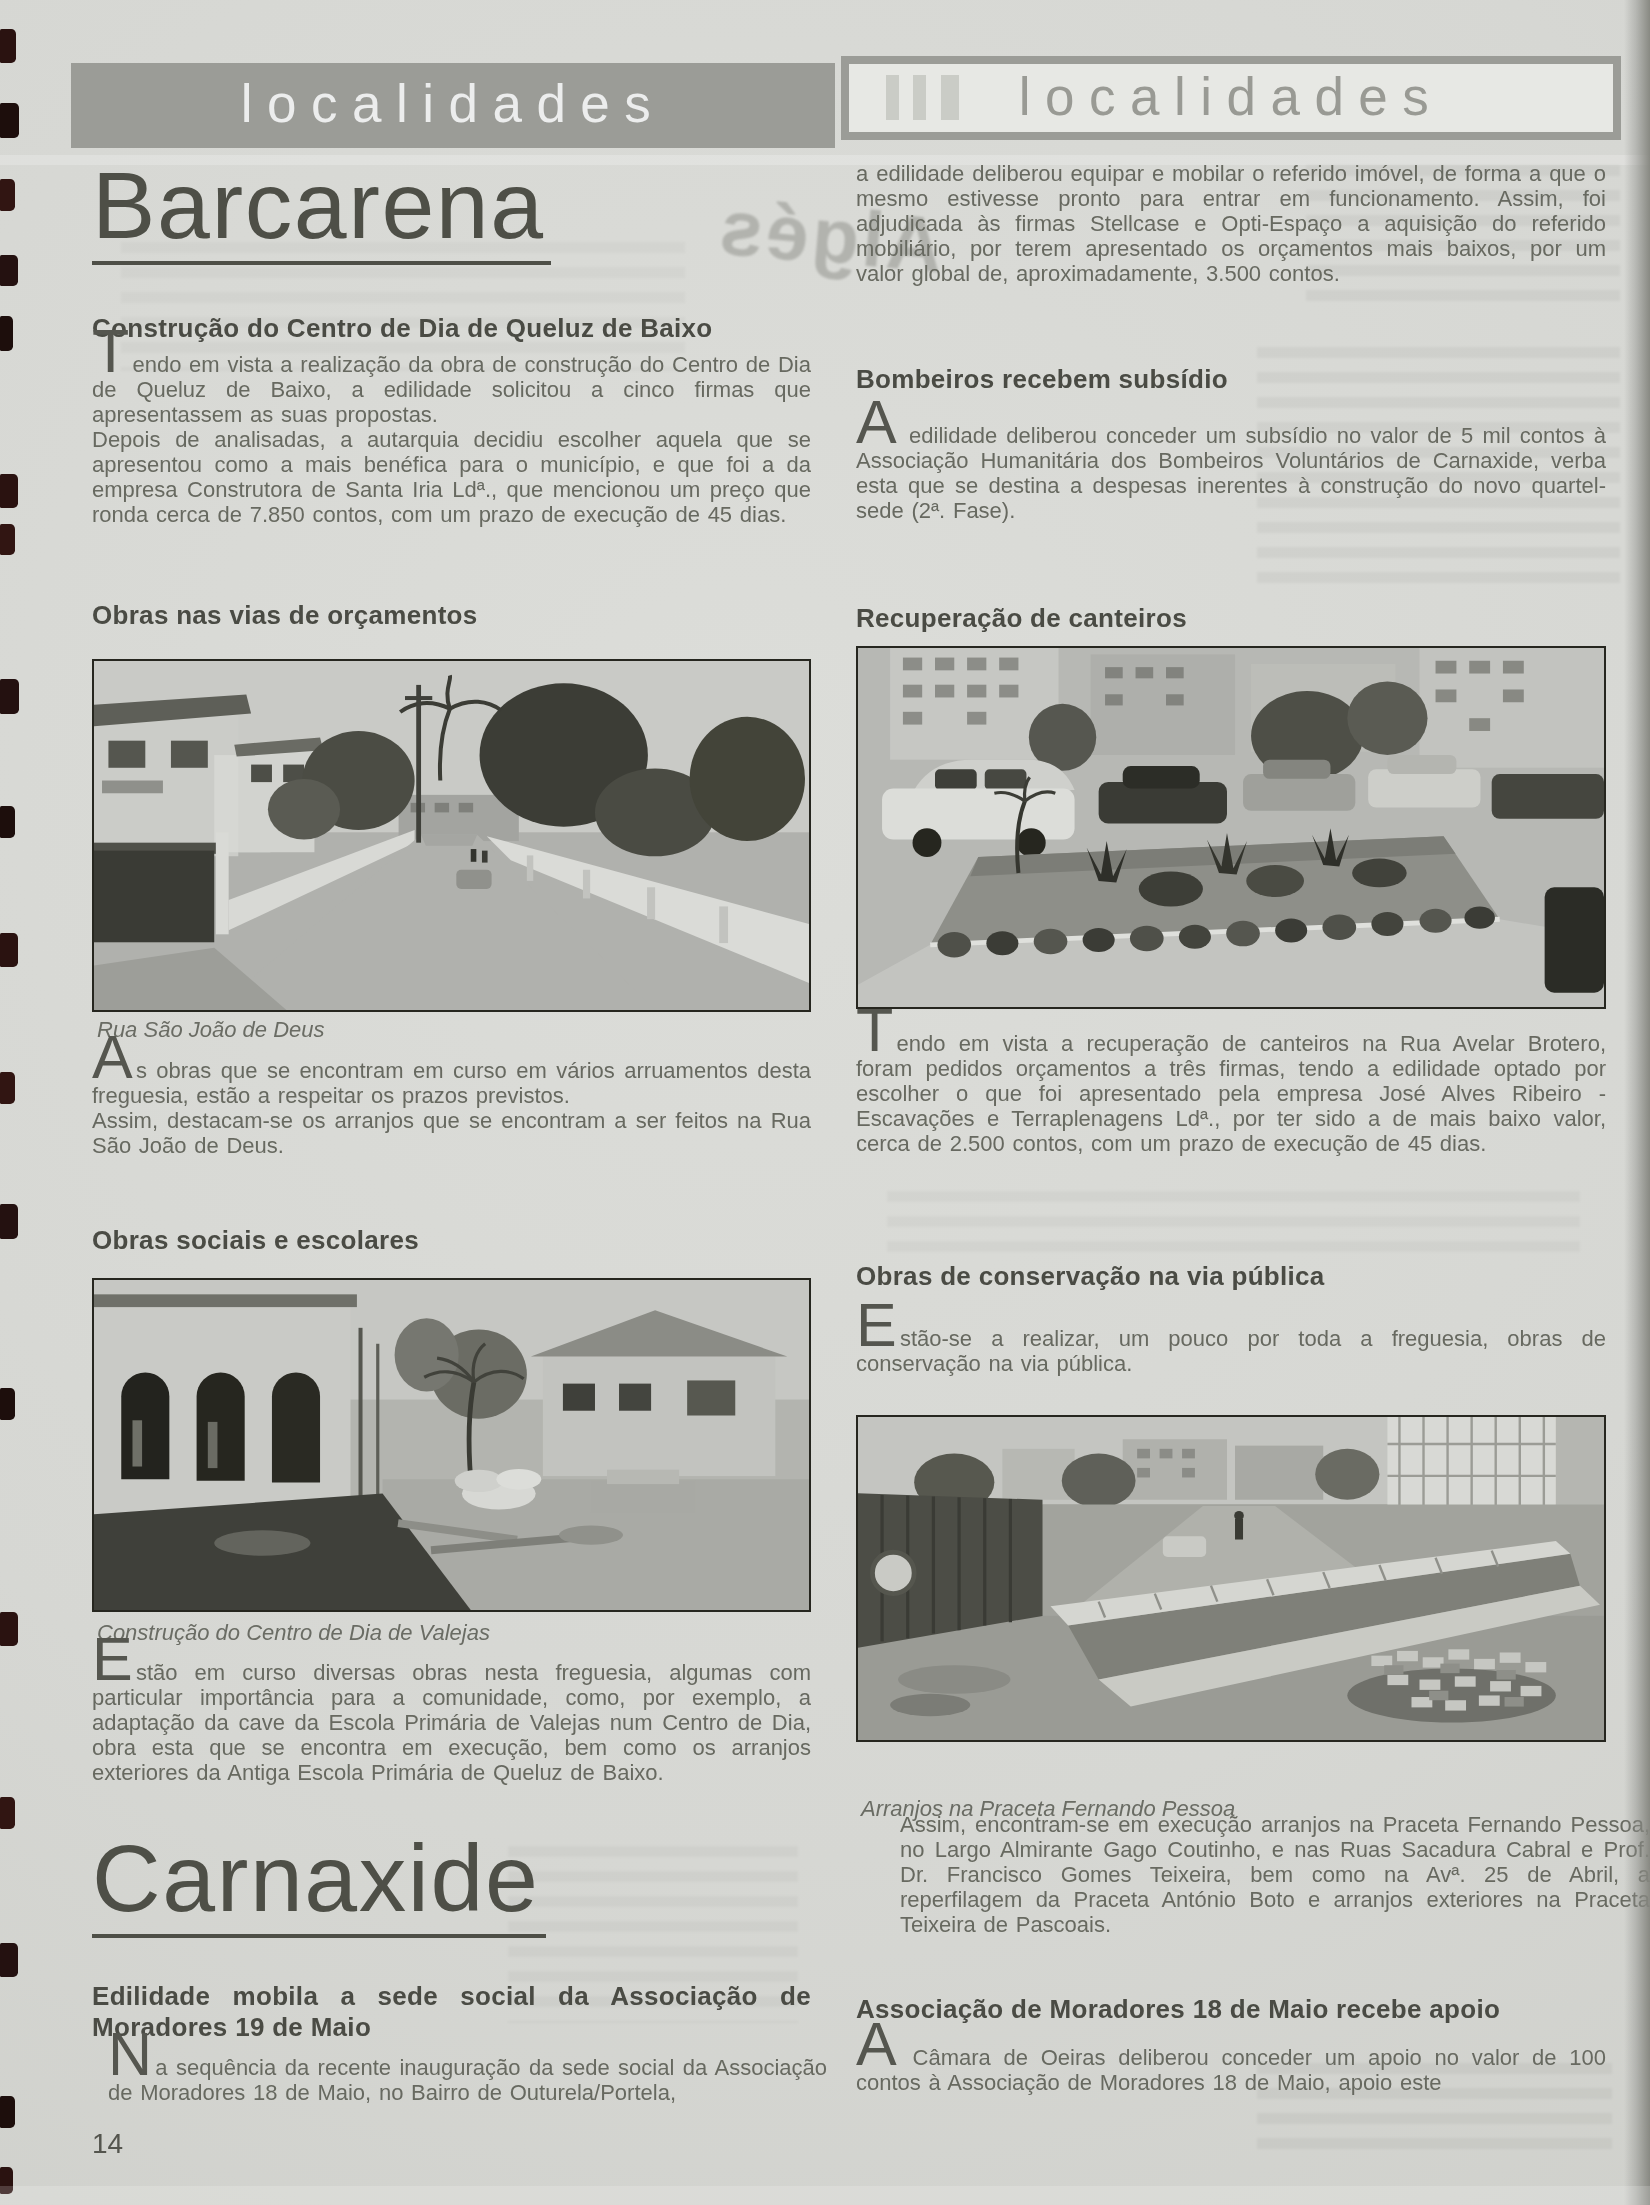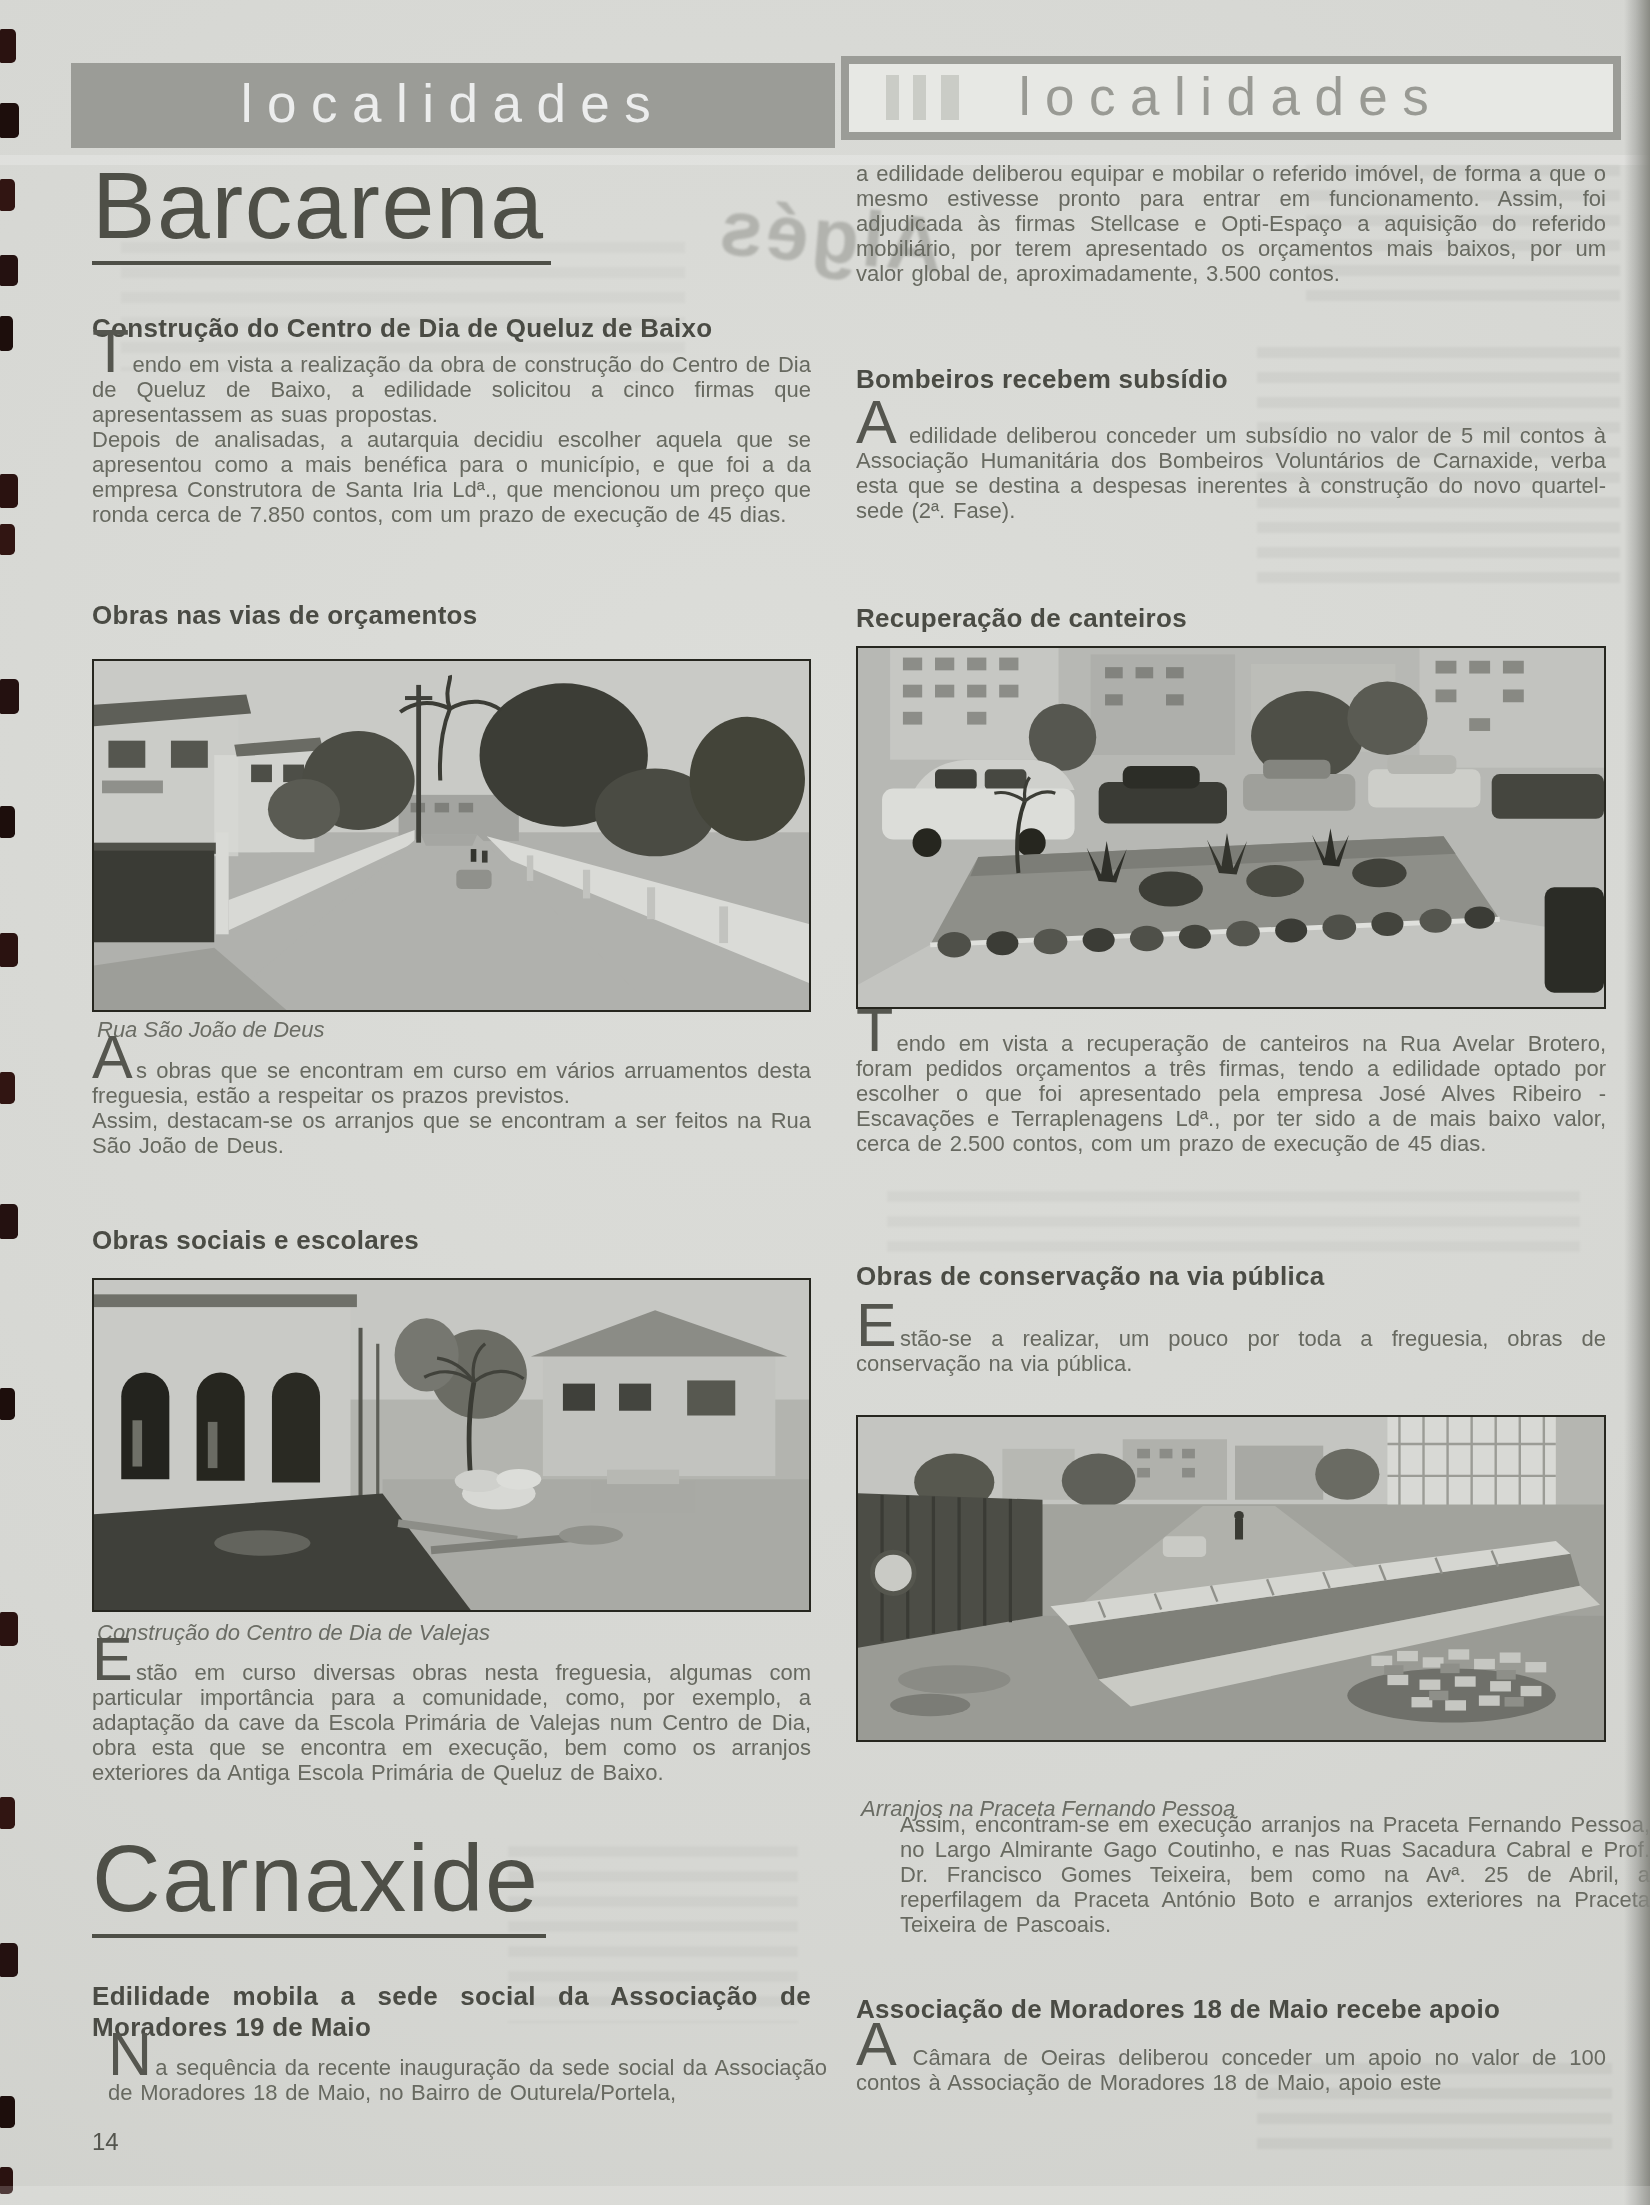--- a/index.html
+++ b/index.html
@@ -20,21 +20,21 @@
   .abs{position:absolute;}
   .title{
     font-size:95px;line-height:1;color:#4e4f47;letter-spacing:1.6px;
     border-bottom:4.8px solid #4e4f47;padding:0 6.4px 8px 0;display:inline-block;
   }
   .heading{font-size:26px;font-weight:bold;color:#4a4b44;letter-spacing:0.3px;line-height:31px;}
   .just{text-align:justify;}
   .body p{margin:0;font-size:22px;line-height:25px;color:#676960;text-align:justify;word-spacing:1.6px;}
   .body p.dc::first-letter{font-size:61px;line-height:0.8px;color:#55564f;padding-right:3.2px;}
   .caption{font-size:22px;font-style:italic;color:#6a6c64;}
-  .pagenum{font-size:24px;color:#54554e;}
+  .pagenum{font-size:28px;color:#54554e;}
   
   .photo{position:absolute;border:2.4px solid #26261f;background:#b5b6b2;box-sizing:border-box;}
   .photo svg{display:block;width:100%;height:100%;}
   
   .mark{position:absolute;left:0;border-radius:1.6px 4.8px 4.8px 1.6px;}
   .gutter{position:absolute;right:0;top:0;width:27px;height:2205px;
     background:linear-gradient(90deg, rgba(142,143,139,0) 0%, rgba(142,143,139,.45) 45%, #85867f 100%);}
   .bottomband{position:absolute;left:0;top:2186px;width:1651px;height:19.3px;background:rgba(255,255,255,.18);}
   .crease{position:absolute;left:0;top:155px;width:1651px;height:9.7px;background:rgba(255,255,255,.22);}
   .gl{position:absolute;opacity:.08;filter:blur(0.8px);

